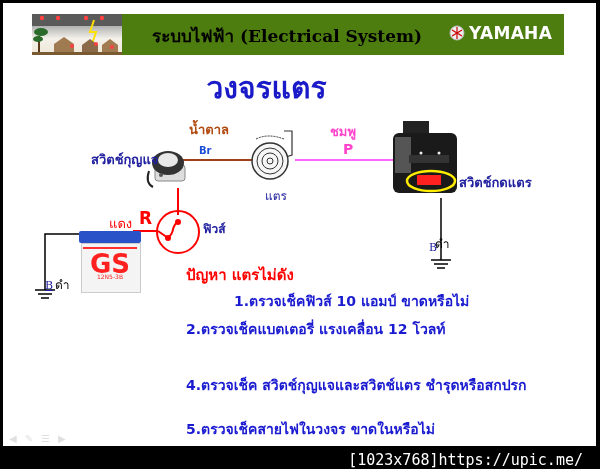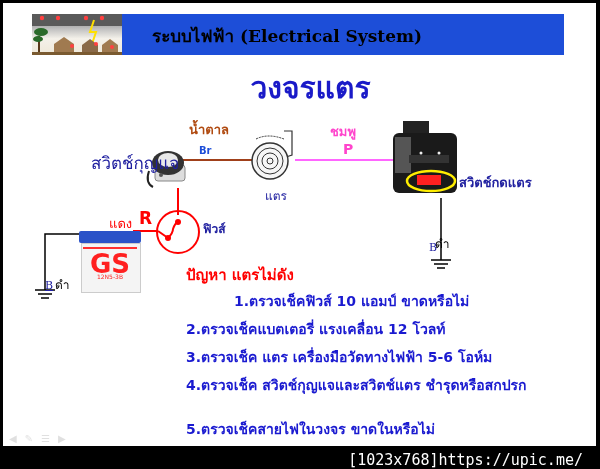--- a/index.html
+++ b/index.html
@@ -1,23 +1,23 @@
 <!DOCTYPE html>
 <html><head>
 <meta charset="utf-8">
 <style>
   html, body { margin:0; padding:0; }
   body { width:600px; height:469px; background:#000; position:relative; overflow:hidden; font-family:"DejaVu Sans", sans-serif; }
   .slide { position:absolute; left:3px; top:3px; width:593px; height:443px; background:#fff; overflow:hidden; }
-  .banner { position:absolute; left:29px; top:11px; width:532px; height:41px; background:#1d4ed8; }
+  .banner { position:absolute; left:29px; top:11px; width:532px; height:41px; background:#4d7c0f; }
   .banner-img { position:absolute; left:0; top:0; width:90px; height:41px; background:linear-gradient(#6a6a6a 0%, #bdbdbd 35%, #f4f1ea 60%, #efe8d8 100%); overflow:hidden; }
   .banner-title { position:absolute; left:120px; top:8px; font-family:"DejaVu Serif", serif; font-weight:bold; font-size:17px; color:#000; white-space:nowrap; }
   .brand { position:absolute; left:417px; top:9px; display:flex; align-items:center; gap:4px; }
   .brand-text { font-family:"DejaVu Sans", sans-serif; font-weight:bold; font-size:17px; color:#fff; letter-spacing:0.3px; }
-  .main-title { position:absolute; left:0; width:527px; top:61px; text-align:center; font-family:"DejaVu Sans", sans-serif; font-weight:bold; font-size:30px; color:#1a1ac8;padding-left:44px; }
+  .main-title { position:absolute; left:0; width:527px; top:61px; text-align:center; font-family:"DejaVu Sans", sans-serif; font-weight:bold; font-size:30px; color:#1a1ac8; }
   .lbl { position:absolute; white-space:nowrap; font-family:"DejaVu Sans", sans-serif; }
   .wire { position:absolute; }
   .issue-title { position:absolute; left:183px; top:260px; font-weight:bold; font-size:15px; color:#ff0000; white-space:nowrap; }
   .issue-title .u { }
   .issue { position:absolute; left:183px; font-weight:bold; font-size:14px; color:#1a1ad0; white-space:nowrap; }
   .nav-icons { position:absolute; left:6px; top:430px; display:flex; gap:8px; opacity:0.25; }
   .nav-icons span { font-size:10px; color:#888; }
   .watermark { position:absolute; right:17px; top:451px; font-family:"DejaVu Sans Mono", monospace; font-size:15px; color:#fff;text-align:right; }
 </style>
 </head>
@@ -40,20 +40,31 @@
         <polygon points="22,38 22,30 32,23 42,30 42,38" fill="#a07a50"></polygon>
         <polygon points="50,38 50,31 58,25 66,31 66,38" fill="#8a6a48"></polygon>
         <polygon points="70,38 70,31 78,25 86,31 86,38" fill="#a07a50"></polygon>
         <rect x="0" y="38" width="90" height="3" fill="#7a5a30"></rect>
         <circle cx="40" cy="32" r="2" fill="#ff4040"></circle>
           <circle cx="64" cy="30" r="2" fill="#ff4040"></circle>
           <circle cx="80" cy="33" r="2" fill="#ff4040"></circle>
       </svg>
     </div>
     <div class="banner-title">ระบบไฟฟ้า (Electrical System)</div>
+    <div class="brand">
+      <svg width="16" height="16" viewBox="0 0 16 16">
+        <circle cx="8" cy="8" r="7" fill="#eee" stroke="#bbb" stroke-width="1"></circle>
+        <g stroke="#c00" stroke-width="1.2">
+            <line x1="8" y1="2" x2="8" y2="14"></line>
+            <line x1="3" y1="5" x2="13" y2="11"></line>
+            <line x1="3" y1="11" x2="13" y2="5"></line>
+          </g>
+      </svg>
+      <span class="brand-text">YAMAHA</span>
+    </div>
   </div>
 
   <div class="main-title">วงจรแตร</div>
 
   <div>
     <svg class="wire" style="left:0;top:0;" width="593" height="300">
 
       <line x1="180" y1="157" x2="255" y2="157" stroke="#a0401a" stroke-width="2"></line>
 
       <line x1="292" y1="157" x2="390" y2="157" stroke="#ff66ff" stroke-width="2"></line>
@@ -73,21 +84,21 @@
       <line x1="434" y1="265" x2="442" y2="265" stroke="#000" stroke-width="1.5"></line>
     </svg>
 
     <svg class="wire" style="left:140px;top:140px;" width="50" height="50">
       <path d="M6 28 Q2 40 10 44" fill="none" stroke="#222" stroke-width="2"></path>
       <rect x="12" y="22" width="30" height="16" rx="3" fill="#ddd" stroke="#888"></rect>
       <ellipse cx="25" cy="20" rx="16" ry="12" fill="#333"></ellipse>
       <ellipse cx="25" cy="17" rx="10" ry="7" fill="#e8e8e8"></ellipse>
       <circle cx="18" cy="32" r="2" fill="#555"></circle>
     </svg>
-    <span class="lbl" style="left:88px;top:146px;font-size:17px;color:#2020a0;font-weight:normal;">สวิตช์กุญแจ</span>
+    <span class="lbl" style="left:88px;top:146px;font-size:13px;color:#2020a0;font-weight:bold;">สวิตช์กุญแจ</span>
 
     <span class="lbl" style="left:186px;top:116px;font-size:13px;color:#b04a10;font-weight:bold;">น้ำตาล</span>
     <span class="lbl" style="left:196px;top:142px;font-size:10px;color:#1d4ed8;font-weight:bold;">Br</span>
 
     <svg class="wire" style="left:245px;top:122px;" width="52" height="60">
       <path d="M36 6 L44 6 L44 30 L38 32" fill="none" stroke="#333" stroke-width="1.2"></path>
       <path d="M8 14 Q20 8 36 14" fill="none" stroke="#333" stroke-width="1" stroke-dasharray="2,1"></path>
       <circle cx="22" cy="36" r="18" fill="#f6f6f6" stroke="#333" stroke-width="1.5"></circle>
       <circle cx="22" cy="36" r="13" fill="none" stroke="#333" stroke-width="1"></circle>
       <circle cx="22" cy="36" r="8" fill="none" stroke="#333" stroke-width="1"></circle>
@@ -133,21 +144,20 @@
       <div style="position:absolute;left:0;top:44px;width:62px;text-align:center;font-size:6px;color:#ff2020;">12N5-3B</div>
     </div>
 
     <span class="lbl" style="left:52px;top:272px;font-size:12px;color:#000;">ดำ</span>
     <span class="lbl" style="left:42px;top:276px;font-size:11px;color:#2020a0;font-family:'DejaVu Serif',serif;text-decoration:underline;">B</span>
   </div>
 
   <div class="issue-title"><span class="u">ปัญหา</span><span> แตรไม่ดัง</span></div>
   <div class="issue" style="top:287px;margin-left:48px;">1.ตรวจเช็คฟิวส์ 10 แอมป์ ขาดหรือไม่</div>
   <div class="issue" style="top:315px;">2.ตรวจเช็คแบตเตอรี่ แรงเคลื่อน 12 โวลท์</div>
-  <div class="issue" style="top:343px;">3.ตรวจเช็ค แตร เครื่องมือวัดทางไฟฟ้า 5-6 โอห์ม</div>
   <div class="issue" style="top:371px;">4.ตรวจเช็ค สวิตช์กุญแจและสวิตช์แตร ชำรุดหรือสกปรก</div>
   <div class="issue" style="top:399px;margin-top:16px;">5.ตรวจเช็คสายไฟในวงจร ขาดในหรือไม่</div>
 
   <div class="nav-icons">
     <span>◀</span>
     <span>✎</span>
     <span>☰</span>
     <span>▶</span>
   </div>
 </div>

